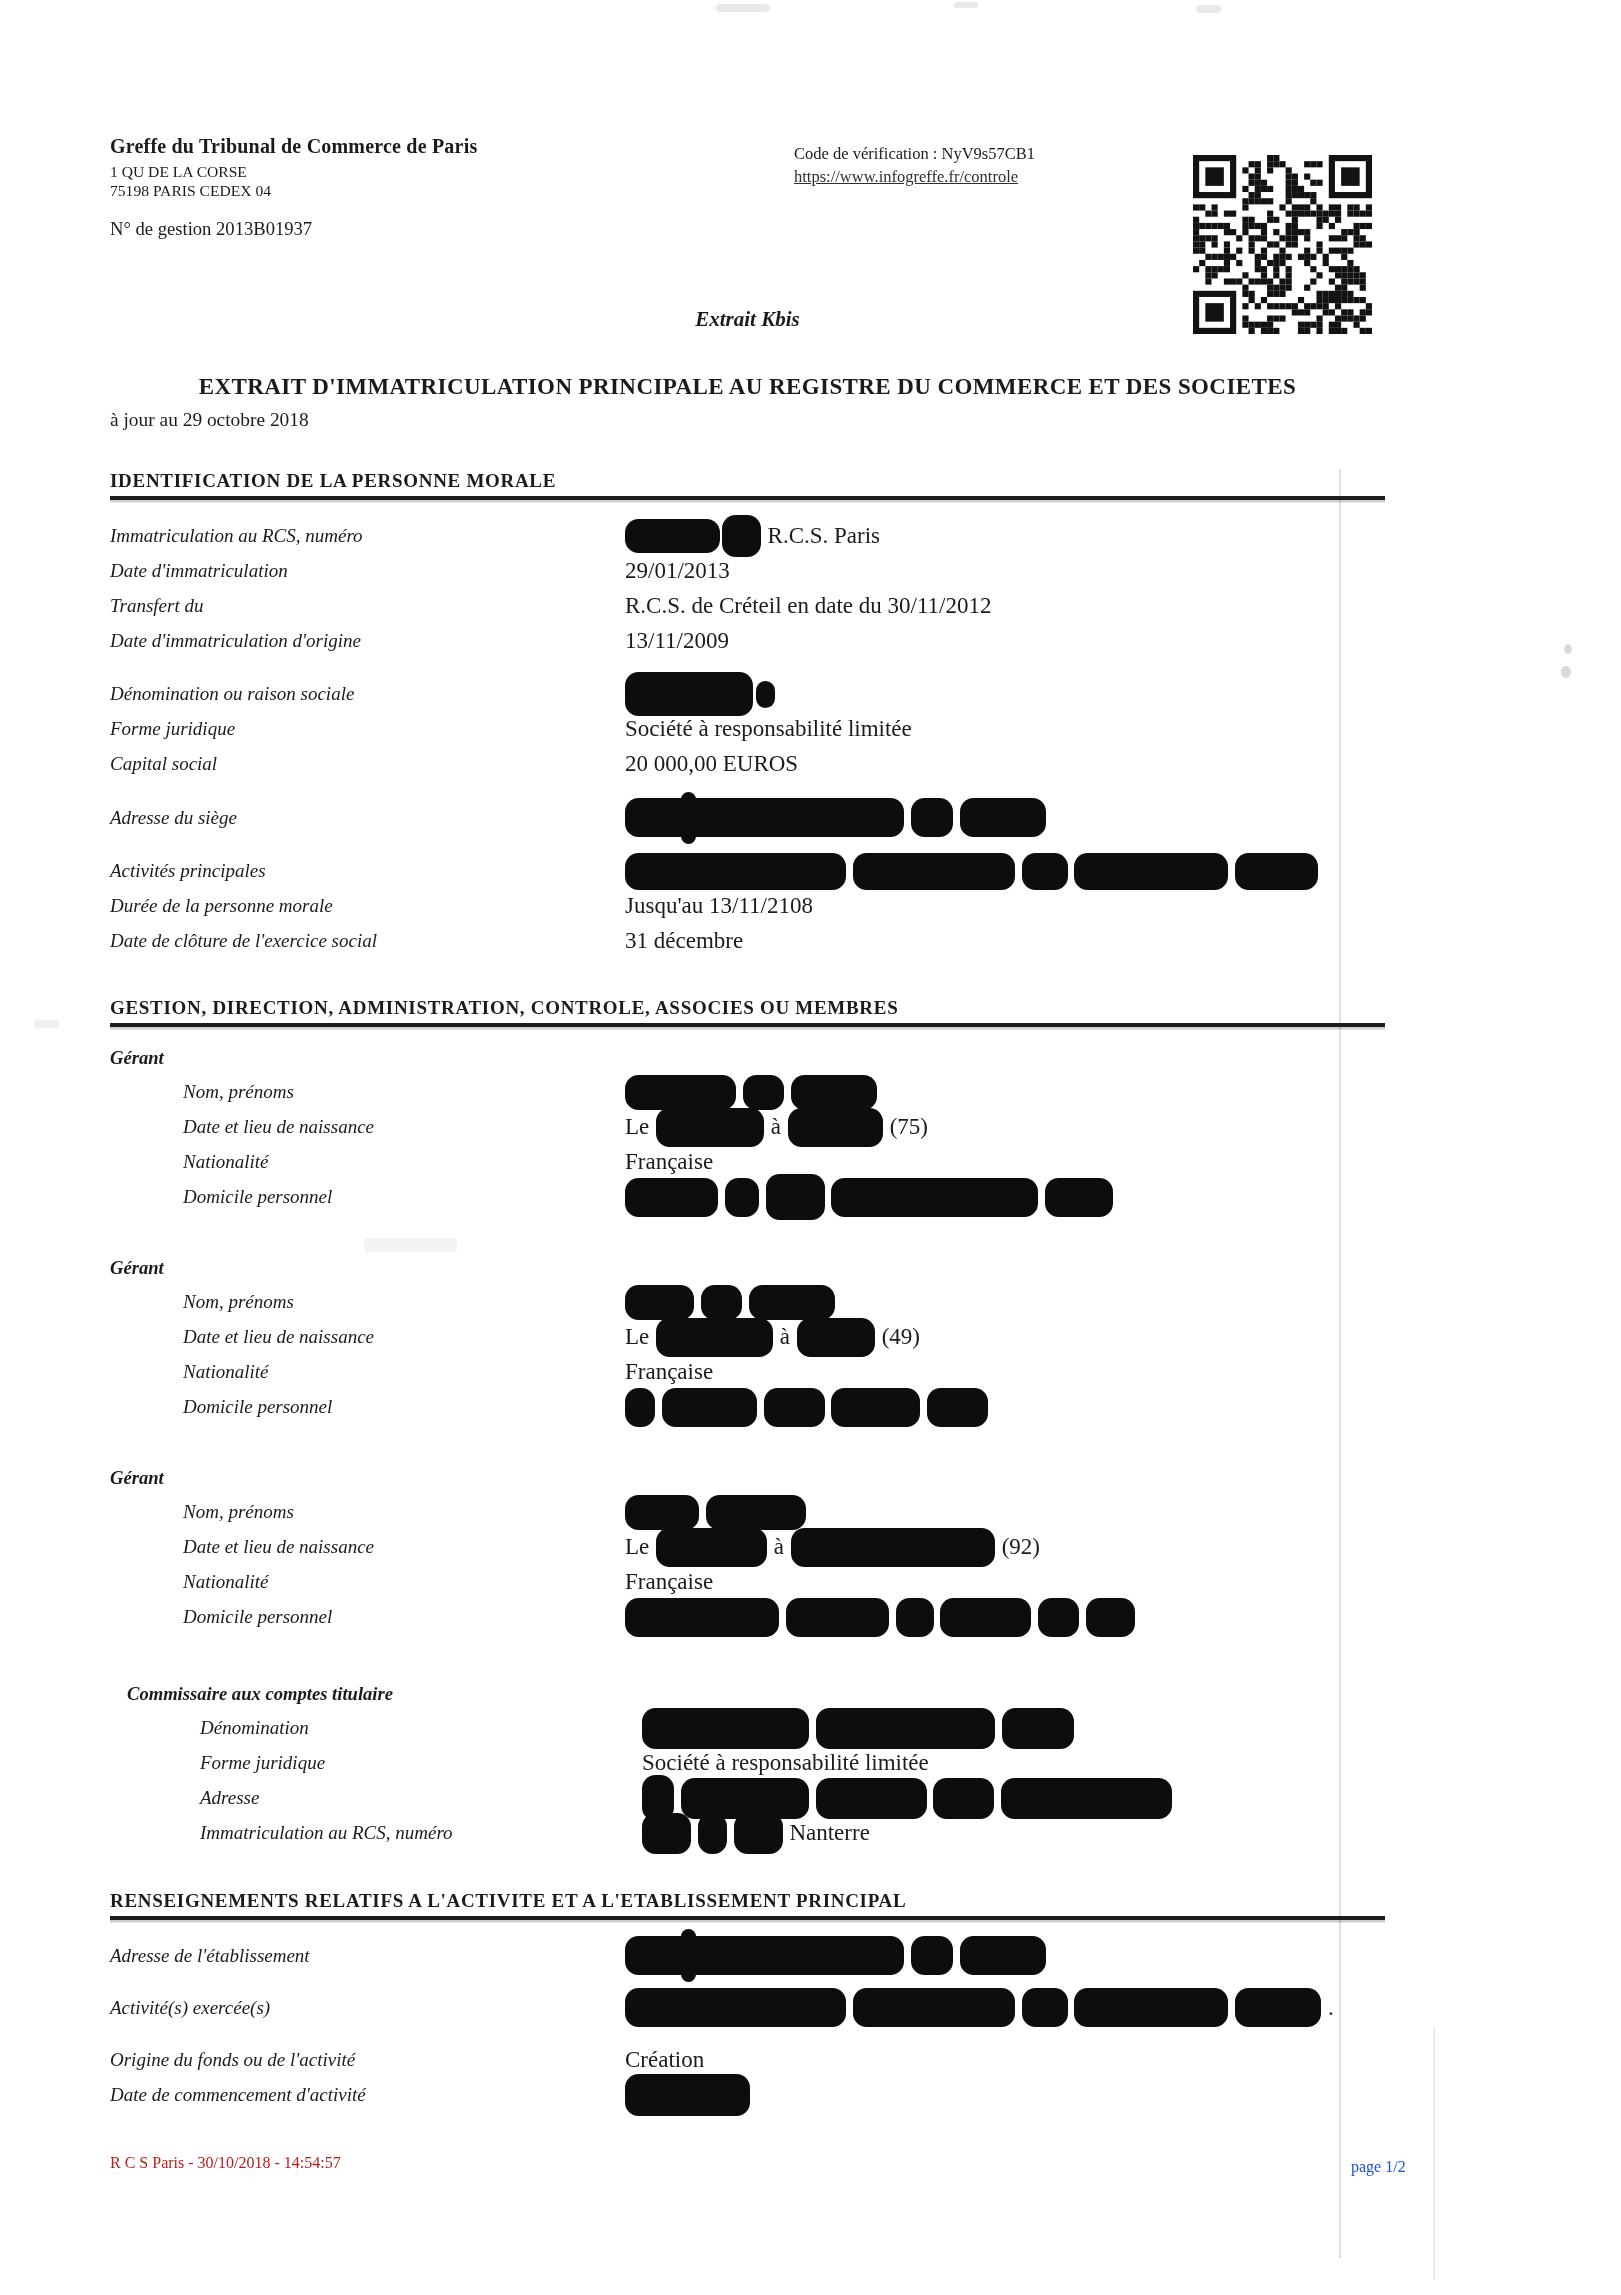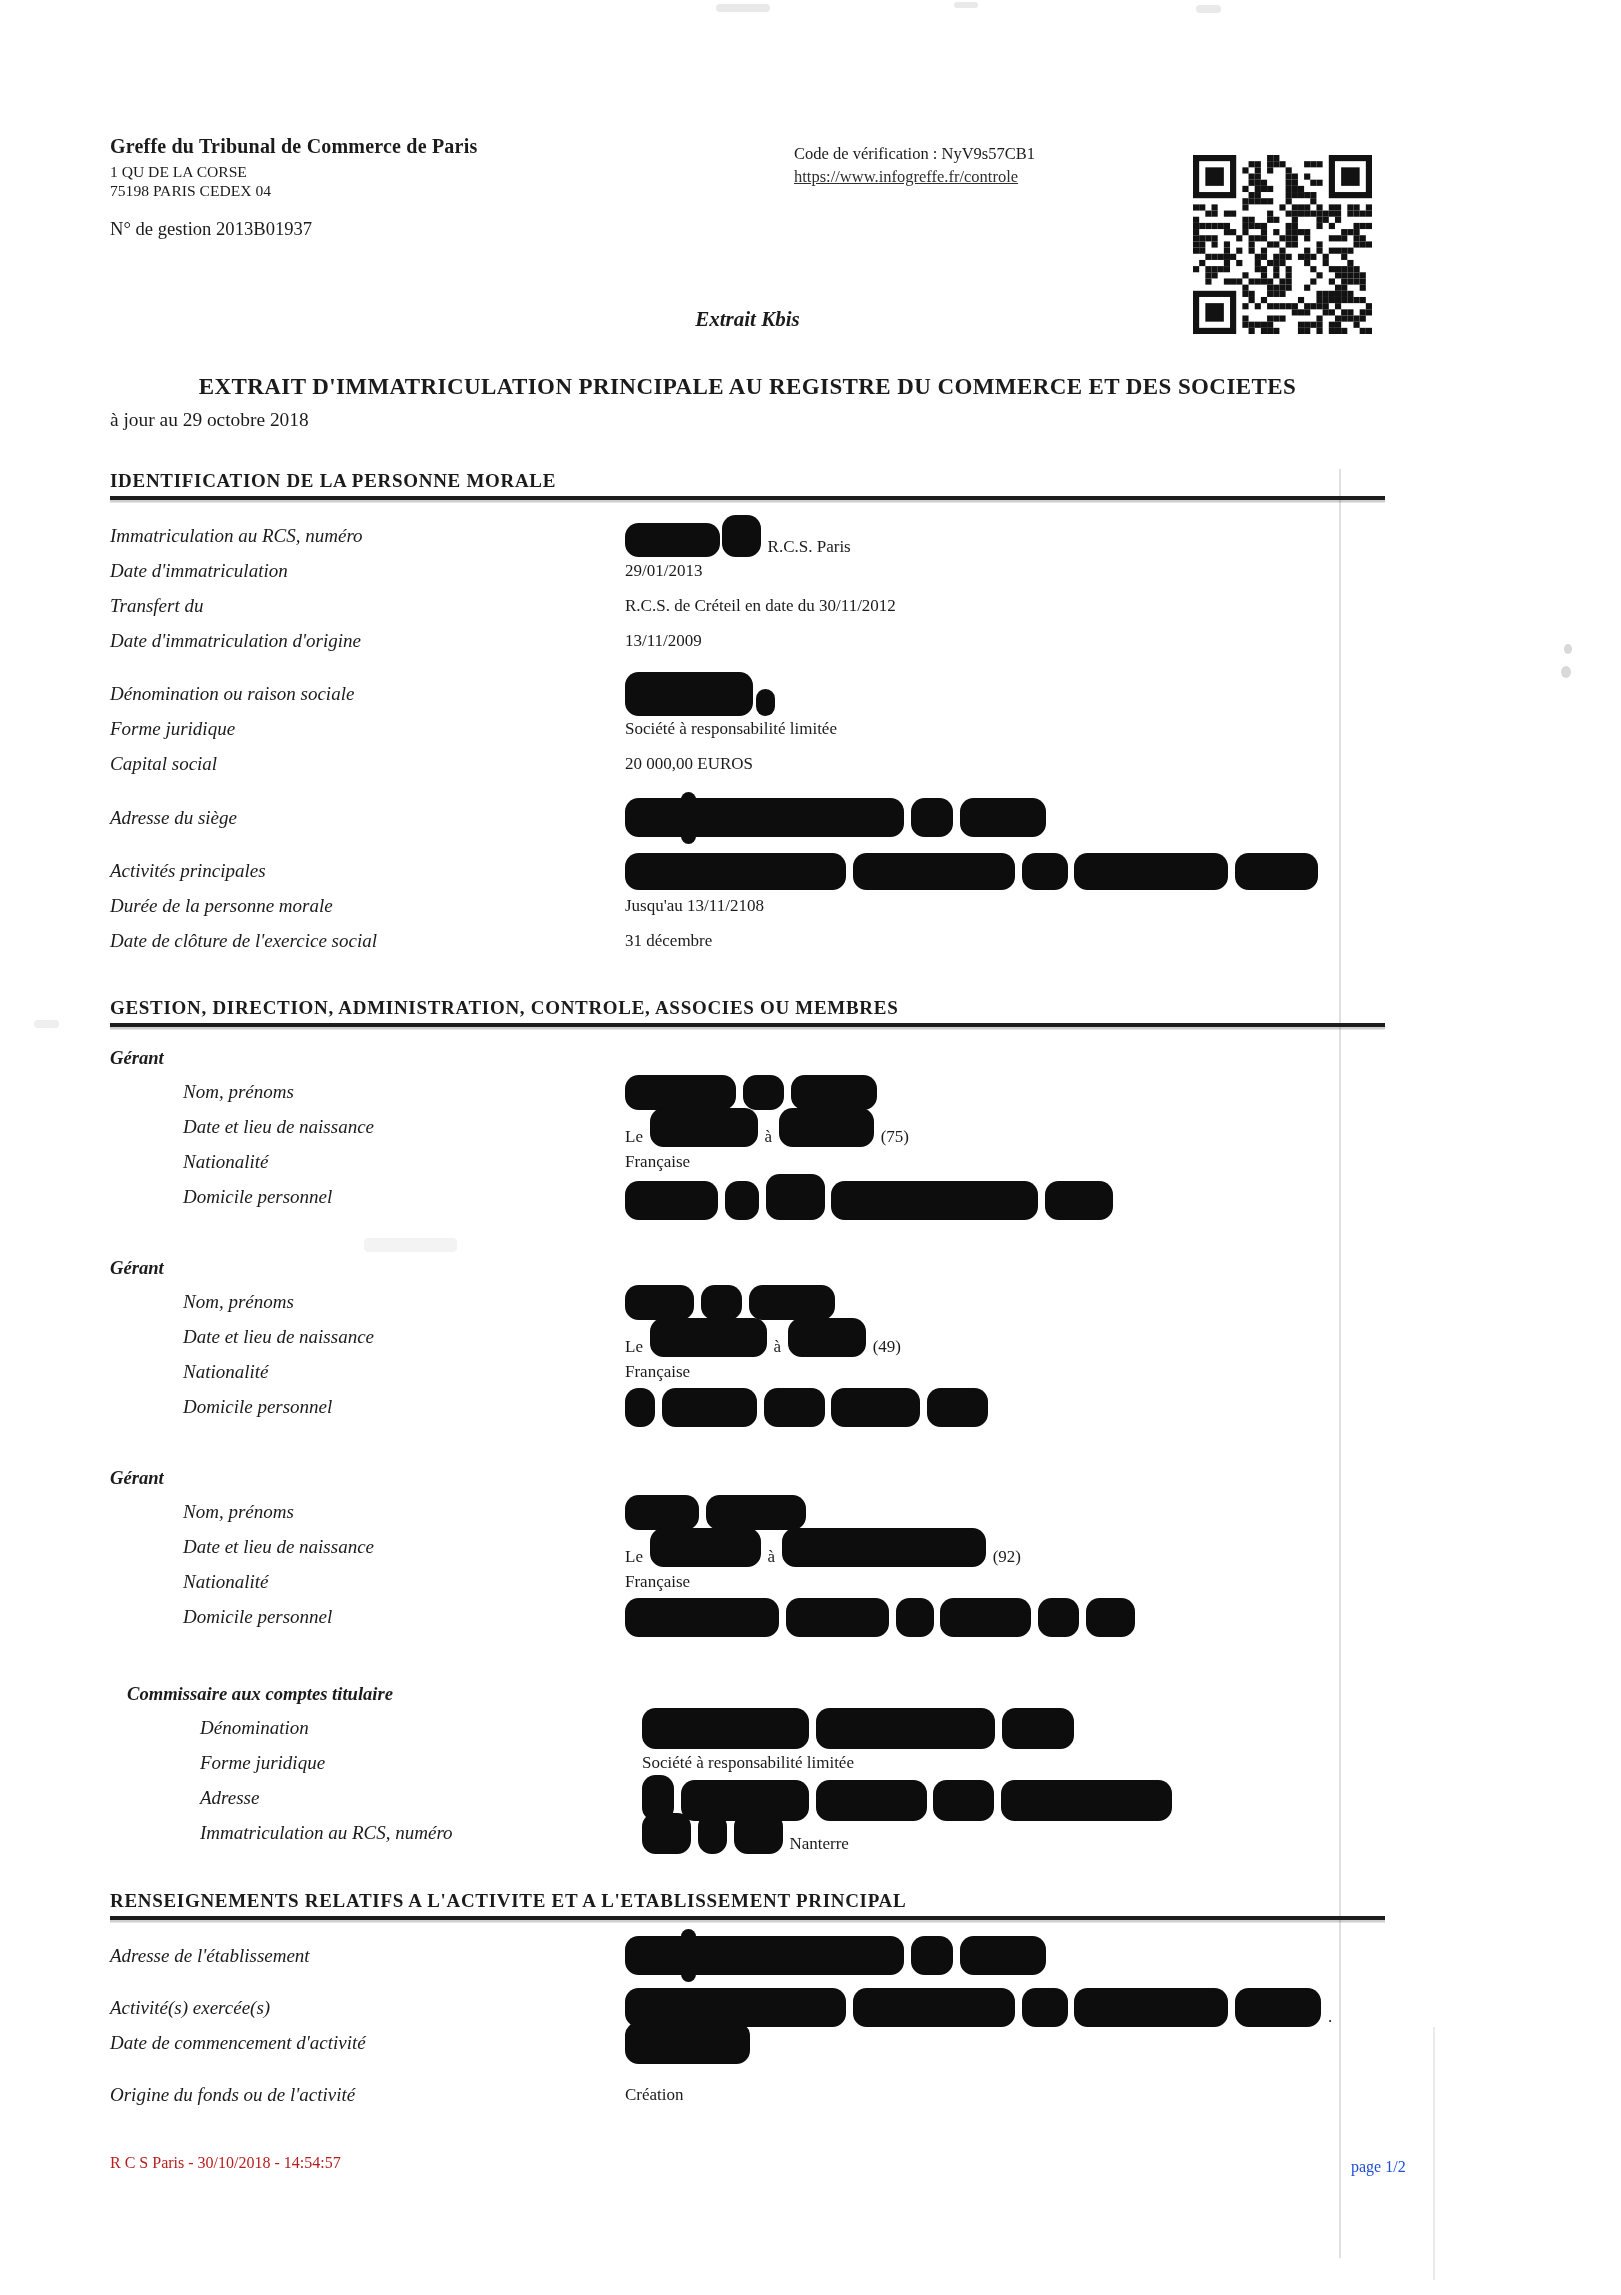--- a/index.html
+++ b/index.html
@@ -34,21 +34,21 @@
   .section:nth-of-type(1) .group:first-of-type{margin-top:29px;}
   .section:nth-of-type(2) .group{margin-top:14.4px;}
   .section:nth-of-type(2) .group + .group{margin-top:36px;}
   .section:nth-of-type(2) .group:last-of-type{margin-top:42px;margin-left:17px;}
   .section:nth-of-type(3) .group:first-of-type{margin-top:13.5px;}
   .subhead{font-weight:bold;font-style:italic;font-size:18.6px;line-height:34px;height:34px;}
   .row{display:flex;align-items:center;height:35px;}
   .row.gap{margin-top:17px;}
   .lbl{flex:none;width:515px;font-style:italic;font-size:19px;box-sizing:border-box;}
   .group.indent .lbl{padding-left:73px;}
-  .val{flex:1;display:flex;align-items:flex-end;font-size:17px;white-space:nowrap;}
+  .val{flex:1;display:flex;align-items:center;font-size:23px;white-space:nowrap;}
   .bar{flex:none;background:#0d0d0d;border-radius:13.5px;margin-right:6.8px;position:relative;}
   .bar .stub{position:absolute;left:56px;top:-6.8px;bottom:-6.8px;width:15px;border-radius:7.6px;
     background:#0d0d0d;}
   .tkn{margin-right:6.8px;}
   
   .footer-left{position:absolute;left:110px;top:2154px;font-size:16px;color:#b91c1c;}
   .footer-right{position:absolute;left:1351px;top:2158px;font-size:16px;color:#1d4ed8;}
   
   .vline{position:absolute;width:1.7px;background:#cfcfcf;opacity:.65;}
   .smudge{position:absolute;background:#e9e9e9;border-radius:4.2px;}
@@ -671,30 +671,30 @@
               <div class="lbl">Activité(s) exercée(s)</div>
               <div class="val">
                 <div class="bar" style="width: 221px; height: 39px;"></div>
                 <div class="bar" style="width: 162px; height: 39px;"></div>
                 <div class="bar" style="width: 46px; height: 39px;"></div>
                 <div class="bar" style="width: 154px; height: 39px;"></div>
                 <div class="bar" style="width: 86px; height: 39px;"></div>
                 <div class="tkn">.</div>
               </div>
             </div>
-            <div class="row">
-              <div class="lbl">Date de commencement d'activité</div>
-              <div class="val">
-                <div class="bar" style="width: 125px; height: 42px;"></div>
-              </div>
-            </div>
             <div class="row gap">
               <div class="lbl">Origine du fonds ou de l'activité</div>
               <div class="val">
                 <div class="tkn">Création</div>
+              </div>
+            </div>
+            <div class="row">
+              <div class="lbl">Date de commencement d'activité</div>
+              <div class="val">
+                <div class="bar" style="width: 125px; height: 42px;"></div>
               </div>
             </div>
           </div>
         </div>
       </div>
   </div>
 
   <div class="footer-left">R C S Paris - 30/10/2018 - 14:54:57</div>
   <div class="footer-right">page 1/2</div>
 </div>

